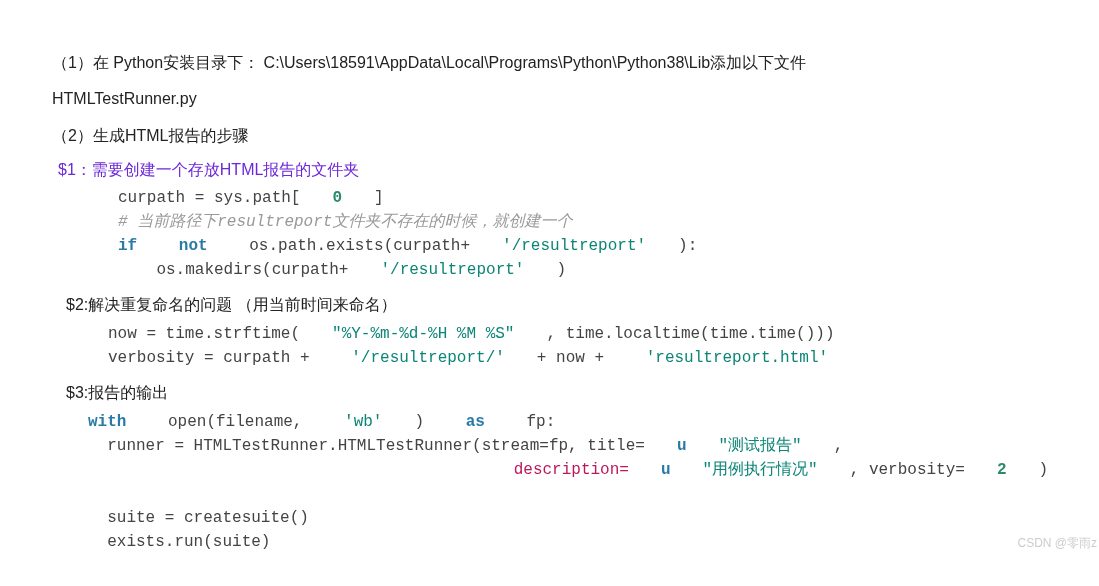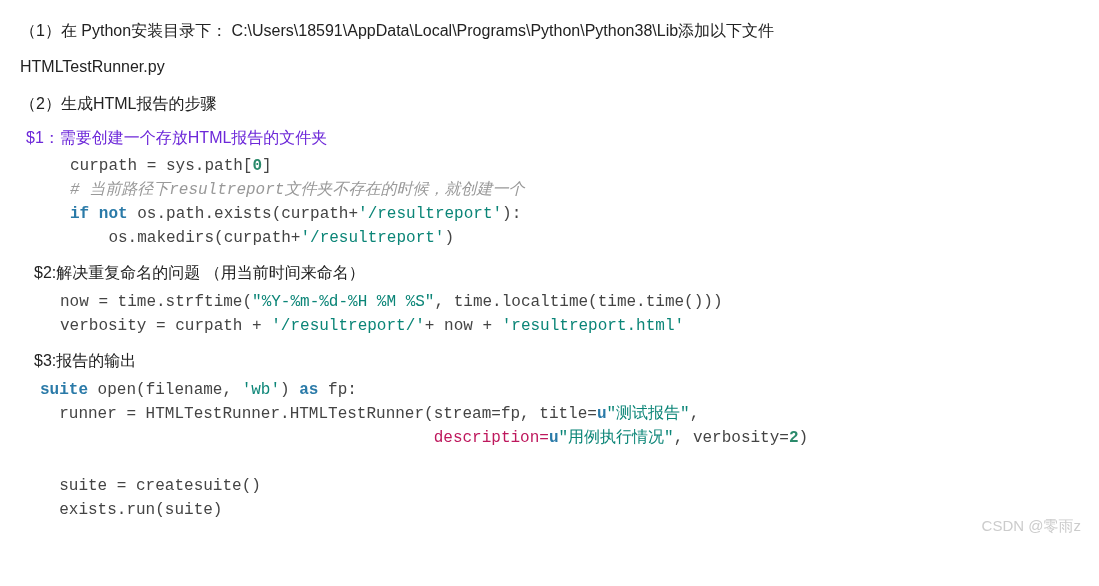--- a/index.html
+++ b/index.html
@@ -1,15 +1,15 @@
 <!DOCTYPE html>
 <html><head>
   <meta charset="utf-8">
   <style>
-    * { margin: 0; padding: 0; box-sizing: border-box; }
+    * { margin: 16px; padding: 0; box-sizing: border-box; }
     body {
       font-family: "Microsoft YaHei", "PingFang SC", Arial, sans-serif;
       background: #fff;
       padding: 12px 20px;
       width: 1099px;
       font-size: 16px;
       line-height: 1.6;
       position: relative;
     }
     .text-line { margin: 6px 0; color: #222; }
@@ -31,21 +31,21 @@
     .num { color: #2a8a6b; font-weight: bold; }
     .str { color: #0b8577; font-weight: normal; }
     .cmt { color: #999; font-style: italic; }
     .name { color: #444; }
     .arg { color: #be185d; }
     .watermark {
       position: absolute;
       right: 18px;
       bottom: 6px;
       color: #ccc;
-      font-size: 15px;
+      font-size: 12px;
       font-family: Arial, sans-serif;
     }
   </style>
 </head>
 <body>
 
 <div class="text-line">（1）在 Python安装目录下： C:\Users\18591\AppData\Local\Programs\Python\Python38\Lib添加以下文件</div>
 <div class="filename-line">HTMLTestRunner.py</div>
 
 <div class="text-line">（2）生成HTML报告的步骤</div>
@@ -54,20 +54,20 @@
 <pre class="code indent-1"><span class="name">curpath = sys.path[</span><span class="num">0</span><span class="name">]</span>
 <span class="cmt"># 当前路径下resultreport文件夹不存在的时候，就创建一个</span>
 <span class="kw">if</span> <span class="kw">not</span><span class="name"> os.path.exists(curpath+</span><span class="str">'/resultreport'</span><span class="name">):</span>
 <span class="name">    os.makedirs(curpath+</span><span class="str">'/resultreport'</span><span class="name">)</span></pre>
 
 <div class="sub-step">$2:解决重复命名的问题 （用当前时间来命名）</div>
 <pre class="code indent-2"><span class="name">now = time.strftime(</span><span class="str">"%Y-%m-%d-%H %M %S"</span><span class="name">, time.localtime(time.time()))</span>
 <span class="name">verbosity = curpath + </span><span class="str">'/resultreport/'</span><span class="name">+ now + </span><span class="str">'resultreport.html'</span></pre>
 
 <div class="sub-step">$3:报告的输出</div>
-<pre class="code indent-3"><span class="kw">suite</span><span class="name"> open(filename, </span><span class="str">'wb'</span><span class="name">) </span><span class="kw">as</span><span class="name"> fp:</span>
+<pre class="code indent-3"><span class="kw">with</span><span class="name"> open(filename, </span><span class="str">'wb'</span><span class="name">) </span><span class="kw">as</span><span class="name"> fp:</span>
 <span class="name">  runner = HTMLTestRunner.HTMLTestRunner(stream=fp, title=</span><span class="kw">u</span><span class="str">"测试报告"</span><span class="name">,</span>
 <span>                                         </span><span class="arg">description=</span><span class="kw">u</span><span class="str">"用例执行情况"</span><span class="name">, verbosity=</span><span class="num">2</span><span class="name">)</span>
 
 <span class="name">  suite = createsuite()</span>
 <span class="name">  exists.run(suite)</span></pre>
 
 <div class="watermark">CSDN @零雨z</div>
 
 </body></html>

